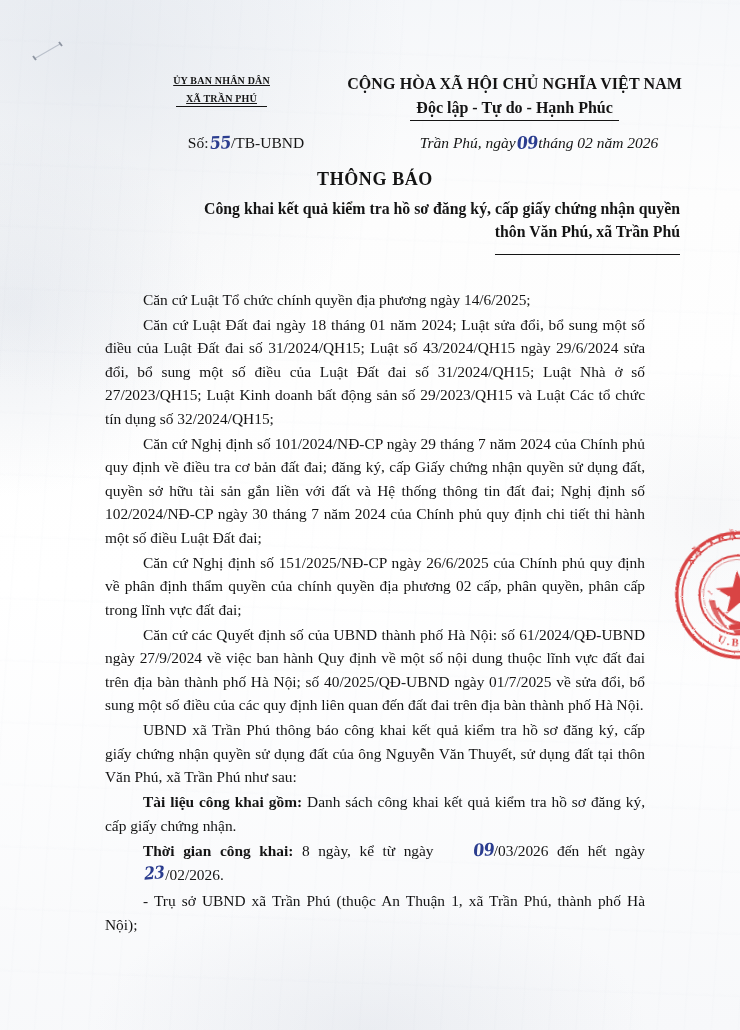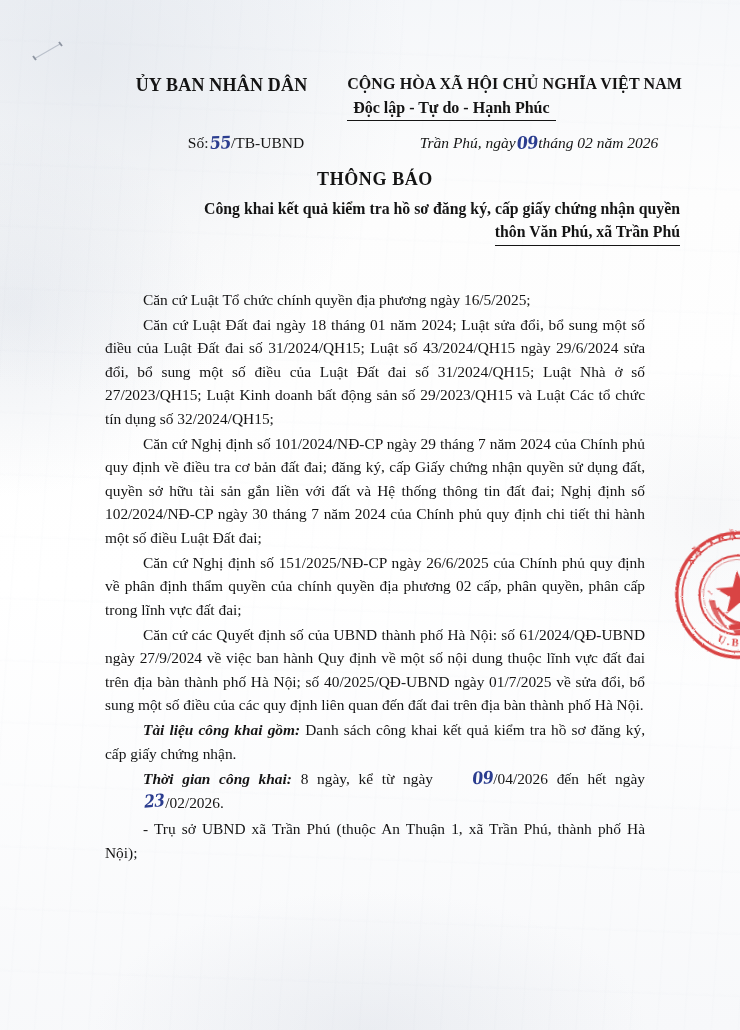--- a/index.html
+++ b/index.html
@@ -74,32 +74,33 @@
     align-items: flex-start;
   }
   .org-block {
     width: 300px;
     margin-left: 96px;
     text-align: center;
     line-height: 1.30;
   }
   .org-line {
     font-weight: bold;
-    font-size: 18px;
+    font-size: 10px;
     letter-spacing: 0.2px;
     white-space: nowrap;
+    text-decoration: underline;
   }
   .org-line.ul {
     display: inline-block;
     border-bottom: 1.6px solid #151515;
     padding: 0 10px 1px 10px;
   }
   .nation-block {
     flex: 1;
-    text-align: left;
+    text-align: center;
     margin-right: 58px;
     line-height: 1.30;
   }
   .nation-line1 {
     font-weight: bold;
     font-size: 16px;
     letter-spacing: 0.1px;
     white-space: nowrap;
   }
   .nation-line2 {
@@ -163,40 +164,40 @@
   }
   .title-sub {
     font-weight: bold;
     font-size: 15.8px;
     line-height: 1.45;
     text-align: right;
   }
   .title-sub .ul-seg {
     display: inline-block;
     border-bottom: 1.5px solid #151515;
-    padding-bottom: 1px;
+    padding-bottom: 10px;
   }
 
   
   .body-wrap {
     position: absolute;
     top: 288px;
     left: 105px;
     width: 540px;
   }
   p.para {
     margin: 0 0 1.5px 0;
     font-size: 15.4px;
     line-height: 1.525;
     text-align: justify;
     text-justify: inter-word;
     text-indent: 38px;
     hyphens: none;
   }
-  p.para b { font-weight: bold; font-style: italic; }
+  p.para b { font-weight: bold; }
 
   
   #seal {
     position: absolute;
     left: 664px;
     top: 521px;
     width: 150px;
     height: 148px;
     z-index: 3;
     opacity: 0.92;
@@ -216,20 +217,21 @@
     <path d="M4 21 L30 6" stroke="#9aa3b0" stroke-width="1.1" fill="none" opacity="0.8"></path>
     <path d="M3 18 L6 22" stroke="#6f7887" stroke-width="1.8" fill="none"></path>
     <path d="M29 4 L32 8" stroke="#6f7887" stroke-width="1.8" fill="none"></path>
   </svg>
 
   <div id="content">
 
     <div class="header-row">
       <div class="org-block">
         <div class="org-line">ỦY BAN NHÂN DÂN</div>
+        <div><span class="org-line ul">XÃ TRẦN PHÚ</span></div>
       </div>
       <div class="nation-block">
         <div class="nation-line1">CỘNG HÒA XÃ HỘI CHỦ NGHĨA VIỆT NAM</div>
         <div><span class="nation-line2">Độc lập - Tự do - Hạnh Phúc</span></div>
       </div>
     </div>
 
     <div class="subheader-row">
       <div class="doc-number"><span>Số:</span><span class="ink">55</span><span>/TB-UBND</span></div>
       <div class="doc-date"><span>Trần Phú, ngày</span><span class="ink">09</span><span>tháng 02 năm 2026</span></div>
@@ -237,29 +239,30 @@
 
     <div class="title-wrap">
       <div class="title-main">THÔNG BÁO</div>
       <div class="title-sub">
         <div>Công khai kết quả kiểm tra hồ sơ đăng ký, cấp giấy chứng nhận quyền</div>
         <div><span class="ul-seg">thôn Văn Phú, xã Trần Phú</span></div>
       </div>
     </div>
 
     <div class="body-wrap">
-      <p class="para">Căn cứ Luật Tổ chức chính quyền địa phương ngày 16/5/2025;</p>
+      <p class="para">Căn cứ Luật Tổ chức chính quyền địa phương ngày 14/6/2025;</p>
       <p class="para">Căn cứ Luật Đất đai ngày 18 tháng 01 năm 2024; Luật sửa đổi, bổ sung một số điều của Luật Đất đai số 31/2024/QH15; Luật số 43/2024/QH15 ngày 29/6/2024 sửa đổi, bổ sung một số điều của Luật Đất đai số 31/2024/QH15; Luật Nhà ở số 27/2023/QH15; Luật Kinh doanh bất động sản số 29/2023/QH15 và Luật Các tổ chức tín dụng số 32/2024/QH15;</p>
       <p class="para">Căn cứ Nghị định số 101/2024/NĐ-CP ngày 29 tháng 7 năm 2024 của Chính phủ quy định về điều tra cơ bản đất đai; đăng ký, cấp Giấy chứng nhận quyền sử dụng đất, quyền sở hữu tài sản gắn liền với đất và Hệ thống thông tin đất đai; Nghị định số 102/2024/NĐ-CP ngày 30 tháng 7 năm 2024 của Chính phủ quy định chi tiết thi hành một số điều Luật Đất đai;</p>
       <p class="para">Căn cứ Nghị định số 151/2025/NĐ-CP ngày 26/6/2025 của Chính phủ quy định về phân định thẩm quyền của chính quyền địa phương 02 cấp, phân quyền, phân cấp trong lĩnh vực đất đai;</p>
       <p class="para">Căn cứ các Quyết định số của UBND thành phố Hà Nội: số 61/2024/QĐ-UBND ngày 27/9/2024 về việc ban hành Quy định về một số nội dung thuộc lĩnh vực đất đai trên địa bàn thành phố Hà Nội; số 40/2025/QĐ-UBND ngày 01/7/2025 về sửa đổi, bổ sung một số điều của các quy định liên quan đến đất đai trên địa bàn thành phố Hà Nội.</p>
+      <p class="para">UBND xã Trần Phú thông báo công khai kết quả kiểm tra hồ sơ đăng ký, cấp giấy chứng nhận quyền sử dụng đất của ông Nguyễn Văn Thuyết, sử dụng đất tại thôn Văn Phú, xã Trần Phú như sau:</p>
 
       <p class="para"><b>Tài liệu công khai gồm:</b><span> Danh sách công khai kết quả kiểm tra hồ sơ đăng ký, cấp giấy chứng nhận.</span></p>
 
-      <p class="para"><b>Thời gian công khai:</b><span> 8 ngày, kể từ ngày</span><span class="ink">09</span><span>/04/2026 đến hết ngày</span><span class="ink tilt2">23</span><span>/02/2026.</span></p>
+      <p class="para"><b>Thời gian công khai:</b><span> 8 ngày, kể từ ngày</span><span class="ink">09</span><span>/03/2026 đến hết ngày</span><span class="ink tilt2">23</span><span>/02/2026.</span></p>
 
 
       <p class="para">- Trụ sở UBND xã Trần Phú (thuộc An Thuận 1, xã Trần Phú, thành phố Hà Nội);</p>
     </div>
 
     <svg id="seal" viewBox="0 0 150 150">
       <defs>
         <path id="sealArcTop" d="M 18,75 A 57,57 0 0 1 132,75"></path>
         <path id="sealArcBot" d="M 23,75 A 52,52 0 0 0 127,75"></path>
         <filter id="sealRough" x="-20%" y="-20%" width="140%" height="140%">

